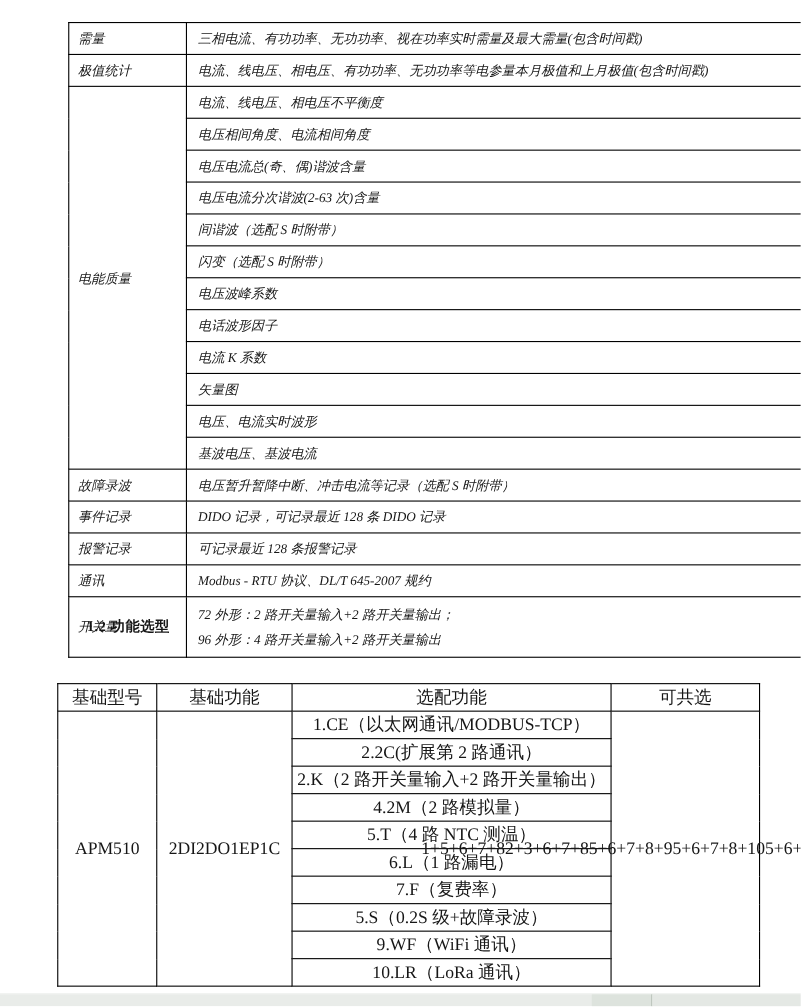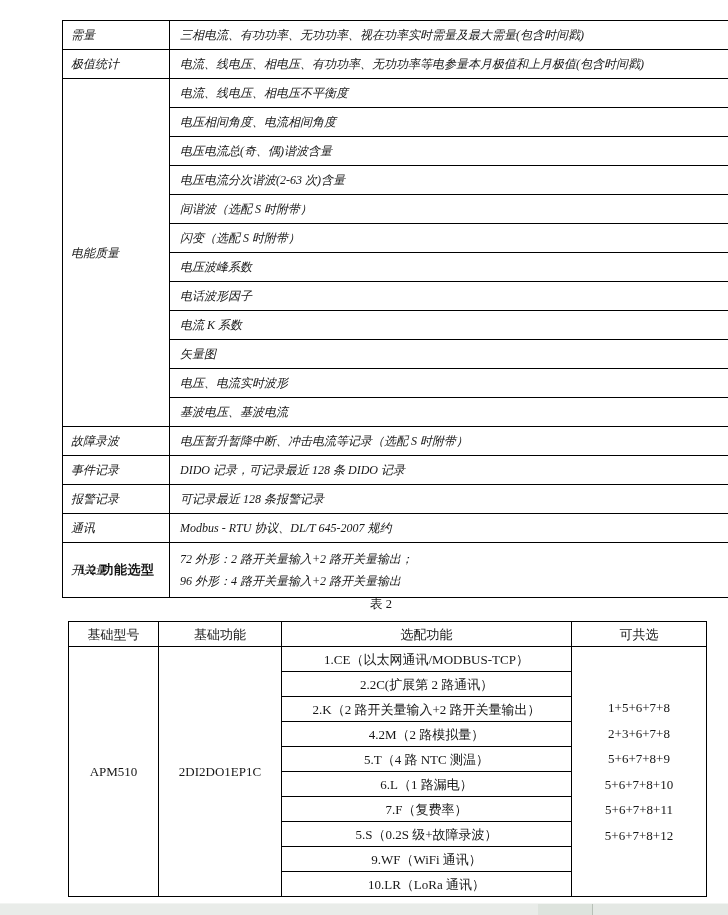--- a/index.html
+++ b/index.html
@@ -50,43 +50,43 @@
     left: 62px;
     top: 596px;
     width: 638px;
     text-align: center;
     font-size: 12.5px;
   }
 
   
   .t2 {
     position: absolute;
-    left: 68px;
+    left: 52px;
     top: 621px;
     width: 638px;
     border-collapse: collapse;
     table-layout: fixed;
-    font-size: 13px;
+    font-size: 16px;
   }
   .t2 td, .t2 th {
     border: 1px solid #000;
     padding: 0 4px;
     text-align: center;
     vertical-align: middle;
     font-weight: normal;
     height: 24px;
     line-height: 15px;
   }
   .t2 col.c1 { width: 90px; }
   .t2 col.c2 { width: 123px; }
   .t2 col.c3 { width: 290px; }
   .t2 col.c4 { width: 135px; }
   .combo-stack {
     display: flex;
-    flex-direction: column;
+    flex-direction: row;
     justify-content: center;
     height: 100%;
   }
   .combo-line { line-height: 25.5px; height: 25.5px; }
   .t2 td.combo-cell { padding: 0; height: auto; }
 
   
   .bottom-bar {
     position: absolute;
     left: 0;
@@ -187,21 +187,20 @@
           <td class="value-cell">
             <div class="cell-line">72 外形：2 路开关量输入+2 路开关量输出；</div>
             <div class="cell-line">96 外形：4 路开关量输入+2 路开关量输出</div>
           </td>
         </tr>
       </tbody>
   </table>
 
   <div class="section-heading">1.2 功能选型</div>
 
-  <div class="table-caption">表 2</div>
 
   <table class="t2">
     <colgroup>
       <col class="c1">
         <col class="c2">
         <col class="c3">
         <col class="c4">
     </colgroup>
     <tbody>
         <tr>

